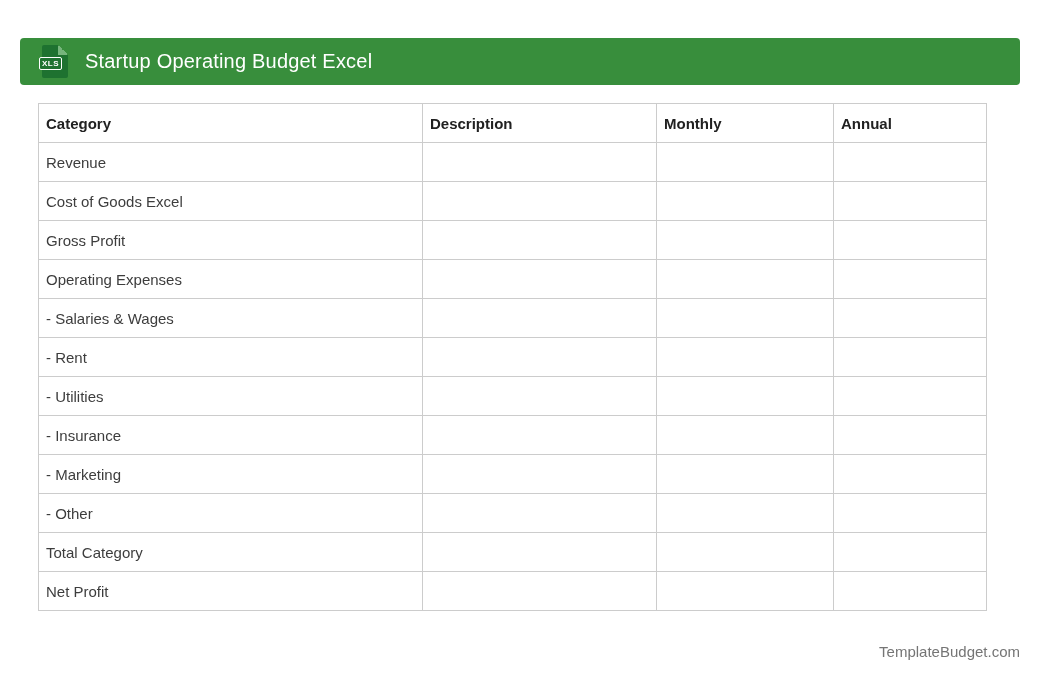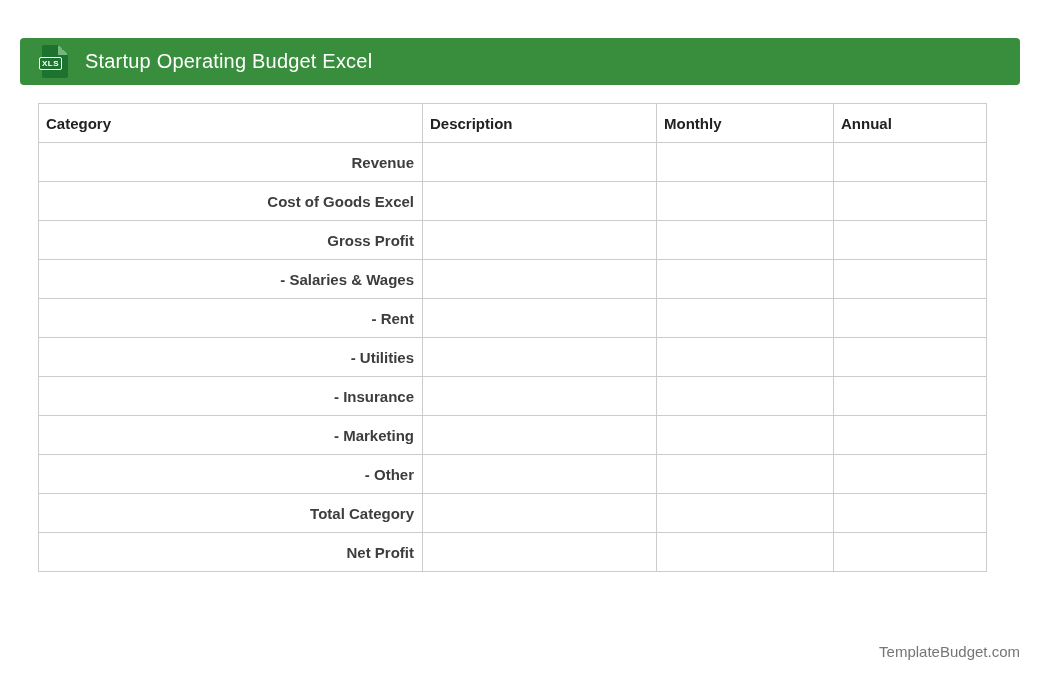--- a/index.html
+++ b/index.html
@@ -82,22 +82,21 @@
     vertical-align: middle;
     overflow: hidden;
     white-space: nowrap;
   }
   table.budget th {
     color: var(--header-text);
     font-weight: 700;
   }
   table.budget td {
     color: var(--cell-text);
-    font-weight: 700;
-    text-align: right;
+    font-weight: 400;
   }
   .footer-credit {
     position: absolute;
     right: 20px; top: 643px;
     font-size: 15px;
     color: var(--footer-gray);
   }
 </style>
 </head>
 <body>
@@ -138,20 +137,26 @@
         <td></td>
         <td></td>
       </tr>
       <tr>
         <td>Gross Profit</td>
         <td></td>
         <td></td>
         <td></td>
       </tr>
       <tr>
+        <td>Operating Expenses</td>
+        <td></td>
+        <td></td>
+        <td></td>
+      </tr>
+      <tr>
         <td>- Salaries &amp; Wages</td>
         <td></td>
         <td></td>
         <td></td>
       </tr>
       <tr>
         <td>- Rent</td>
         <td></td>
         <td></td>
         <td></td>

